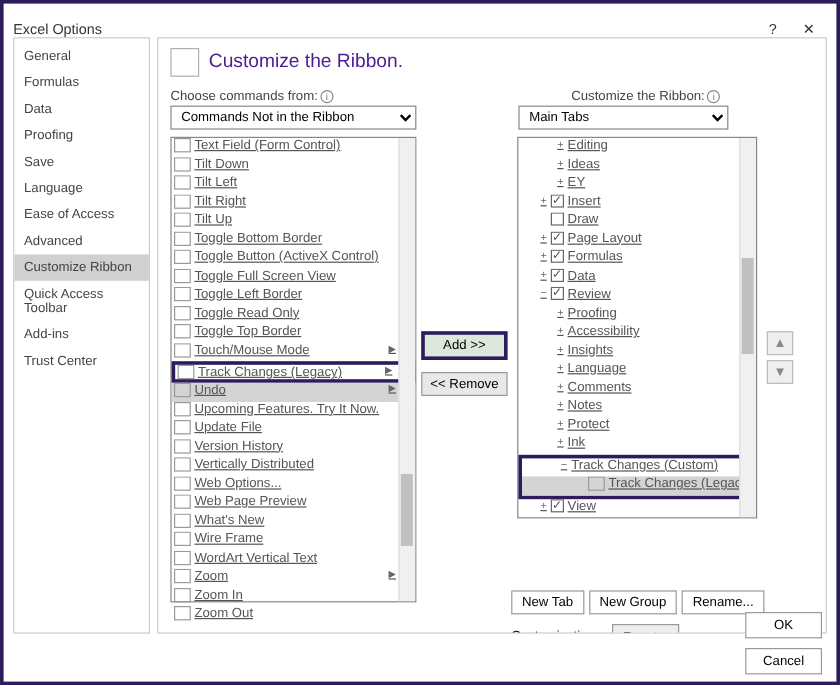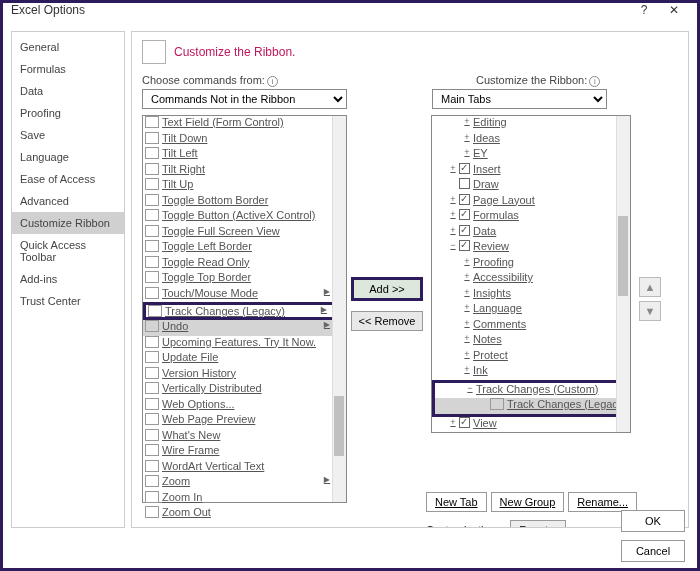--- a/index.html
+++ b/index.html
@@ -1,27 +1,27 @@
 <!DOCTYPE html>
 <html><head>
 <meta charset="utf-8">
 <style>
 *{box-sizing:border-box;margin:0;padding:0;font-family:"Segoe UI",Arial,sans-serif;font-size:11px;}
 body{background:#fff;border:3px solid #2d1b5c;width:700px;height:571px;position:relative;}
-.titlebar{height:28px;display:flex;align-items:flex-start;padding:0 8px;}
+.titlebar{height:28px;display:flex;align-items:flex-end;padding:0 8px;}
 .titlebar .title{flex:1;font-size:12px;color:#333;}
 .titlebar .tbtn{width:30px;text-align:center;color:#333;font-size:12px;}
 .body{display:flex;position:absolute;top:28px;left:8px;right:8px;bottom:40px;}
 .sidebar{width:114px;border:1px solid #ccc;background:#fff;display:flex;flex-direction:column;padding-top:4px;}
 .sidebar .item{padding:5px 8px;color:#444;cursor:default;}
 .sidebar .item.sel{background:#d0d0d0;}
 .main{flex:1;border:1px solid #ccc;margin-left:6px;padding:8px 10px;position:relative;overflow:hidden;}
 .main-head{display:flex;align-items:center;margin-bottom:10px;}
 .main-head .hicon{width:24px;height:24px;border:1px solid #b0b0b0;margin-right:8px;}
-.main-head .htxt{font-size:12px;color:#be185d;}
+.main-head .htxt{font-size:16px;color:#4c1d95;}
 .labelrow{display:flex;margin-bottom:2px;gap:44px;}
 .labelrow .lbl{width:240px;color:#444;}
 .labelrow .lbl2{margin-left:50px;color:#444;}
 .info{display:inline-block;width:11px;height:11px;border:1px solid #888;border-radius:50%;font-size:8px;line-height:9px;text-align:center;margin-left:2px;color:#777;}
 .dropdowns{display:flex;margin-bottom:6px;}
 select.dd{height:20px;border:1px solid #888;background:#fff;padding:0 4px;}
 .dd1{width:205px;}
 .dd2{width:175px;margin-left:85px;}
 .lists{display:flex;}
 .listbox{border:1px solid #888;background:#fff;position:relative;}
@@ -40,21 +40,21 @@
 .li.ind1{padding-left:16px;}
 .li.ind2{padding-left:30px;}
 .li.ind3{padding-left:44px;}
 .midcol{width:80px;display:flex;flex-direction:column;align-items:center;padding-top:162px;}
 .midbtn{width:72px;height:20px;border:1px solid #999;background:#e8e8e8;margin-bottom:10px;font-size:11px;}
 .midbtn.hl{border:3px solid #2d1b5c;height:24px;background:#dce8dc;}
 .rside{position:relative;}
 .updn{position:absolute;right:-30px;top:162px;display:flex;flex-direction:column;}
 .updn button{width:22px;height:20px;border:1px solid #bbb;background:#eee;margin-bottom:4px;color:#888;}
 .rbtns{position:absolute;left:294px;top:460px;display:flex;gap:4px;}
-.rbtns button{height:20px;border:1px solid #999;background:#fff;padding:0 8px;font-size:11px;text-decoration:underline;}
+.rbtns button{height:20px;border:1px solid #999;background:#fff;padding:0 8px;font-size:11px;}
 .custrow{position:absolute;left:294px;top:488px;display:flex;align-items:center;gap:6px;}
 .custrow button{height:20px;border:1px solid #999;background:#eee;padding:0 8px;}
 .tcbox{border:3px solid #2d1b5c;padding:0;}
 .footer{position:absolute;bottom:6px;right:12px;display:flex;gap:8px;flex-direction:column;}
 .footer button{width:64px;height:22px;border:1px solid #999;background:#fff;}
 </style>
 </head>
 <body>
 
 <div class="titlebar">

